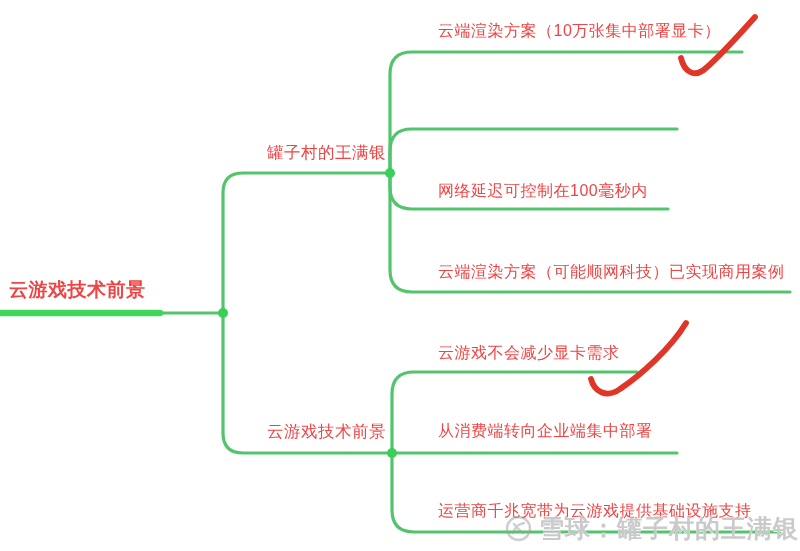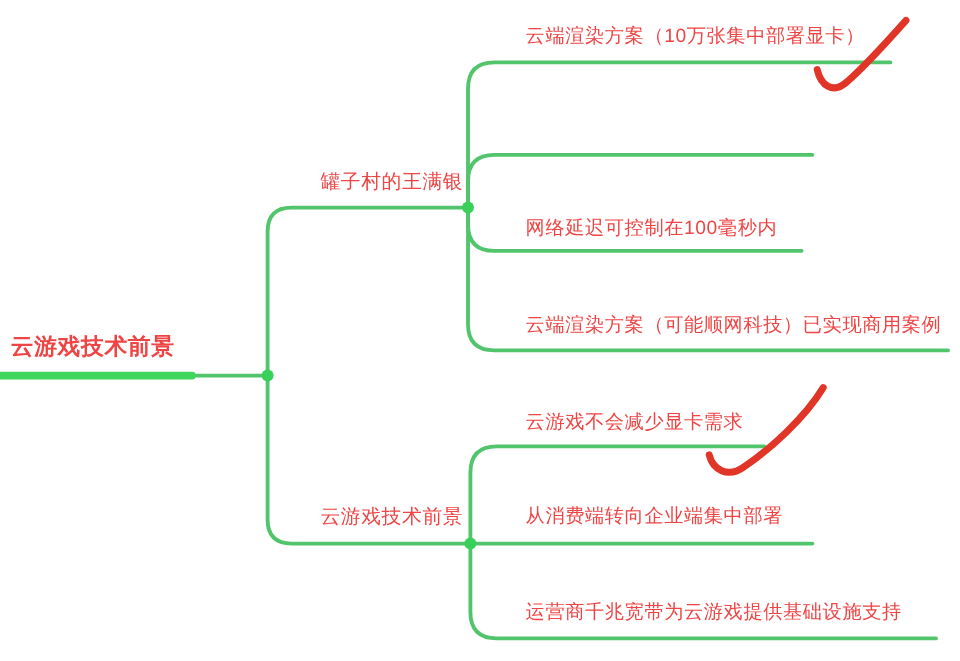--- a/index.html
+++ b/index.html
@@ -96,14 +96,22 @@
   <div class="node-label branch1-label">罐子村的王满银</div>
   <div class="node-label branch2-label">云游戏技术前景</div>
 
   <div class="node-label leaf-1">云端渲染方案（10万张集中部署显卡）</div>
   <div class="node-label leaf-3">网络延迟可控制在100毫秒内</div>
   <div class="node-label leaf-4">云端渲染方案（可能顺网科技）已实现商用案例</div>
   <div class="node-label leaf-6">从消费端转向企业端集中部署</div>
   <div class="node-label leaf-5">云游戏不会减少显卡需求</div>
   <div class="node-label leaf-7">运营商千兆宽带为云游戏提供基础设施支持</div>
 
+  <div class="watermark">
+    <svg class="watermark-logo" width="27" height="27" viewBox="0 0 27 27">
+      <circle cx="13.5" cy="13.5" r="11.5" fill="none" stroke="#9e9e9e" stroke-width="2.4"></circle>
+      <path d="M 8,18 C 11,10 15,9 19,8" fill="none" stroke="#9e9e9e" stroke-width="2.4" stroke-linecap="round"></path>
+      <path d="M 9,9 C 12,13 15,16 18,18" fill="none" stroke="#9e9e9e" stroke-width="2.4" stroke-linecap="round"></path>
+    </svg>
+    <span class="watermark-text">雪球：罐子村的王满银</span>
+  </div>
 
 </div>
 
 </body></html>

